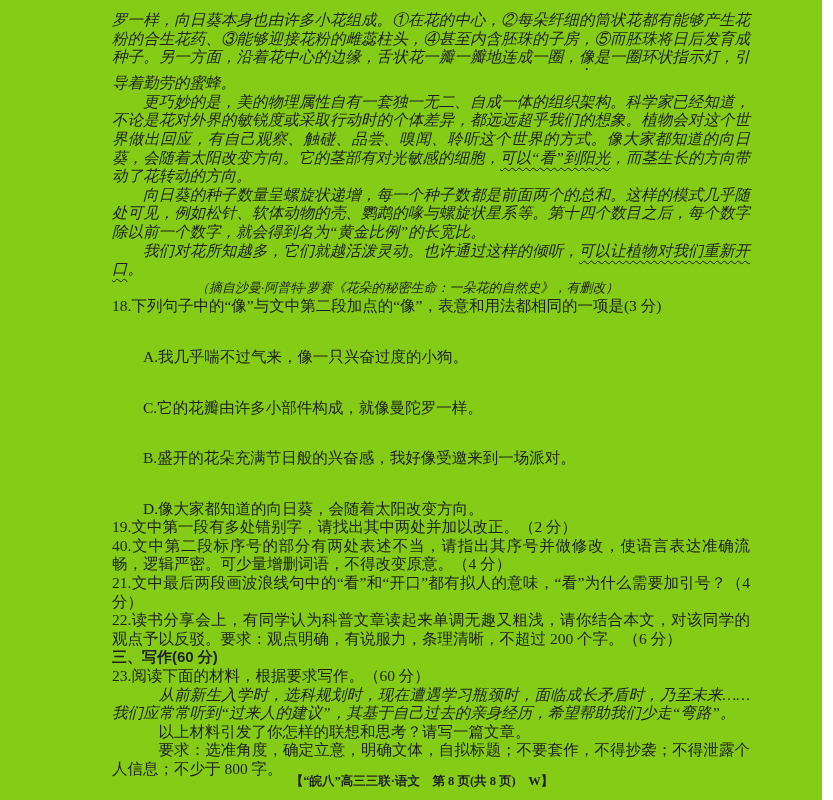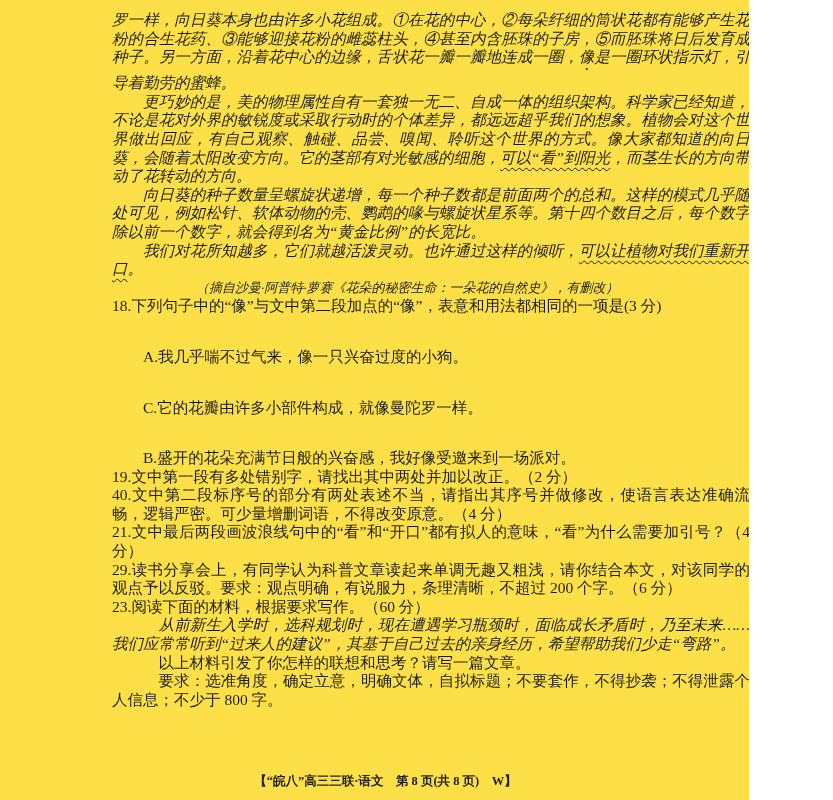--- a/index.html
+++ b/index.html
@@ -1,17 +1,17 @@
 <!DOCTYPE html>
 <html lang="zh"><head>
 <meta charset="utf-8">
 <style>
   html,body { margin:0; padding:0; background:#ffffff; }
   .page {
-    position:relative; width:749px; height:800px; background:#fde047;
+    position:relative; width:822px; height:800px; background:#84cc16;
     font-family:"Liberation Serif","DejaVu Serif",serif; color:#1e1e1e;
     overflow:hidden;
   }
   .content {
     position:absolute; left:112px; top:11px; width:638px;
     font-size:15.5px; line-height:18.6px; text-align:justify;
     text-justify:inter-ideograph;
   }
   p { margin:0; padding:0; }
   .kai { font-style:italic; }          
@@ -51,30 +51,32 @@
     <p class="kai indent2"><span class="seg-plain">向日葵的种子数量呈螺旋状递增，每一个种子数都是前面两个的总和。这样的模式几乎随处可见，例如松针、软体动物的壳、鹦鹉的喙与螺旋状星系等。第十四个数目之后，每个数字除以前一个数字，就会得到名为“黄金比例”的长宽比。</span></p>
     <p class="kai indent2"><span class="seg-plain">我们对花所知越多，它们就越活泼灵动。也许通过这样的倾听，</span><span class="seg-wavy">可以让植物对我们重新开口</span><span class="seg-plain">。</span></p>
 
     <p class="citation kai">（摘自沙曼·阿普特·萝赛《花朵的秘密生命：一朵花的自然史》，有删改）</p>
 
     <div>
       <p><span class="q-num">18.</span><span>下列句子中的“像”与文中第二段加点的“像”，表意和用法都相同的一项是(3 分)</span></p>
       <p class="option">A.我几乎喘不过气来，像一只兴奋过度的小狗。</p>
       <p class="option">C.它的花瓣由许多小部件构成，就像曼陀罗一样。</p>
       <p class="option">B.盛开的花朵充满节日般的兴奋感，我好像受邀来到一场派对。</p>
+      <p class="option">D.像大家都知道的向日葵，会随着太阳改变方向。</p>
     </div>
 
     <p><span class="q-num">19.</span><span>文中第一段有多处错别字，请找出其中两处并加以改正。（2 分）</span></p>
 
     <p><span class="q-num">40.</span><span>文中第二段标序号的部分有两处表述不当，请指出其序号并做修改，使语言表达准确流畅，逻辑严密。可少量增删词语，不得改变原意。（4 分）</span></p>
 
     <p><span class="q-num">21.</span><span>文中最后两段画波浪线句中的“看”和“开口”都有拟人的意味，“看”为什么需要加引号？（4 分）</span></p>
 
-    <p><span class="q-num">29.</span><span>读书分享会上，有同学认为科普文章读起来单调无趣又粗浅，请你结合本文，对该同学的观点予以反驳。要求：观点明确，有说服力，条理清晰，不超过 200 个字。（6 分）</span></p>
+    <p><span class="q-num">22.</span><span>读书分享会上，有同学认为科普文章读起来单调无趣又粗浅，请你结合本文，对该同学的观点予以反驳。要求：观点明确，有说服力，条理清晰，不超过 200 个字。（6 分）</span></p>
 
+    <p class="heading">三、写作(60 分)</p>
 
     <p><span class="q-num">23.</span><span>阅读下面的材料，根据要求写作。（60 分）</span></p>
 
     <p class="kai indent3">从前新生入学时，选科规划时，现在遭遇学习瓶颈时，面临成长矛盾时，乃至未来……我们应常常听到“过来人的建议”，其基于自己过去的亲身经历，希望帮助我们少走“弯路”。</p>
     <p class="indent3">以上材料引发了你怎样的联想和思考？请写一篇文章。</p>
     <p class="indent3">要求：选准角度，确定立意，明确文体，自拟标题；不要套作，不得抄袭；不得泄露个人信息；不少于 800 字。</p>
 
   </div>
 
   <div class="footer">【“皖八”高三三联·语文　第 8 页(共 8 页)　W】</div>

